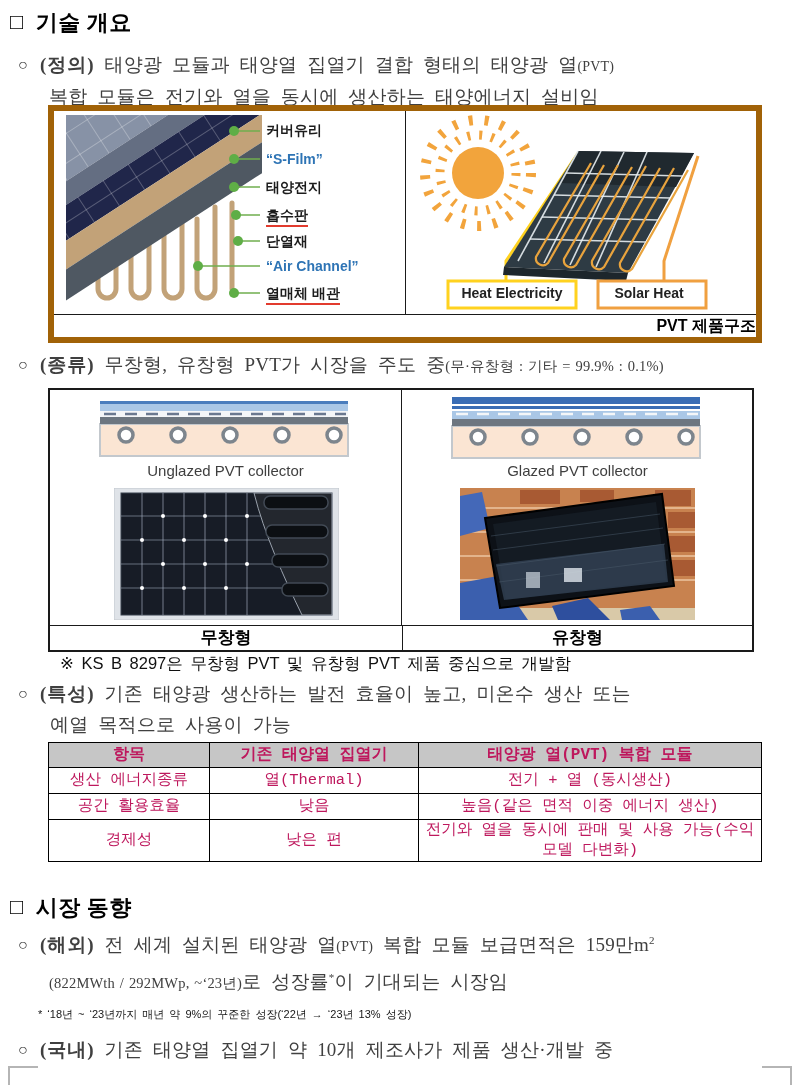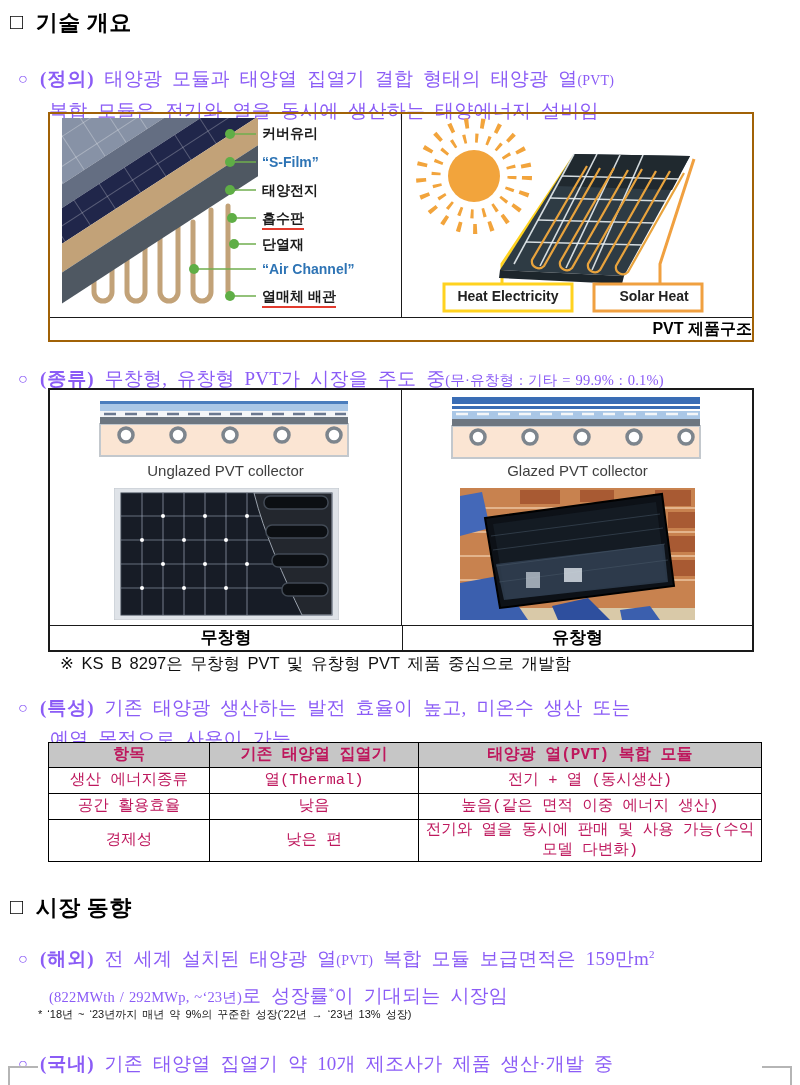--- a/index.html
+++ b/index.html
@@ -2,28 +2,28 @@
 <html><head>
 <meta charset="utf-8">
 <style>
   html,body{margin:0;padding:0;}
   body{background:#fff;}
   #page{position:relative;width:800px;height:1085px;background:#fff;overflow:hidden;
         font-family:"Liberation Serif","DejaVu Serif",serif;color:#111;padding-left:26px;}
   .abs{position:absolute;white-space:nowrap;}
   .h1{font-size:22px;font-weight:bold;color:#000;letter-spacing:.5px;}
   .h1 .sq{display:inline-block;margin-right:12px;transform:translateY(-1px);}
-  .bodyline{font-size:19px;color:#8b5cf6;word-spacing:5px;letter-spacing:.2px;margin-top:14px;}
+  .bodyline{font-size:19px;color:#404040;word-spacing:5px;letter-spacing:.2px;}
   .circ{display:inline-block;margin-right:12px;font-size:16px;transform:translateY(-1px);}
   .blbl{font-weight:bold;margin-right:10px;letter-spacing:1px;}
   .smallparen{font-size:14.5px;word-spacing:1px;}
   .pvt-small{font-size:14px;font-family:"Liberation Serif","DejaVu Serif",serif;}
   sup{font-size:11px;}
   
-  #fig1{position:absolute;left:48px;top:112px;width:702px;height:226px;border:2px solid #a16207;}
+  #fig1{position:absolute;left:48px;top:105px;width:702px;height:226px;border:6px solid #a16207;}
   #fig1 .cellL{position:absolute;left:0;top:0;width:351px;height:203px;border-right:1px solid #1a1a1a;}
   #fig1 .cellR{position:absolute;left:352px;top:0;right:0;height:203px;}
   #fig1 .cap{position:absolute;left:0;right:0;bottom:0;height:22px;border-top:1px solid #1a1a1a;
              text-align:right;font-family:"Liberation Sans","DejaVu Sans",sans-serif;
              font-weight:bold;font-size:16px;line-height:22px;color:#000;}
   .lay-label{position:absolute;font-family:"Liberation Sans","DejaVu Sans",sans-serif;
              font-weight:bold;font-size:14px;color:#1c1c1c;}
   .lay-label.blue{color:#2e74b5;}
   .lay-label.redline{border-bottom:2px solid #e23b2e;padding-bottom:0px;}
   
@@ -186,21 +186,21 @@
             <path d="M212,54 L158,148 A7,7 0 0 0 170,154 L226,56"></path>
             <path d="M240,55 L186,150 A7,7 0 0 0 198,156 L254,57"></path>
             <path d="M268,57 L214,152 A7,7 0 0 0 226,158 L282,59"></path>
           </g>
         </g>
 
         <rect x="42" y="170" width="128" height="27" fill="#fff" stroke="#ffd21f" stroke-width="3"></rect>
         <rect x="192" y="170" width="108" height="27" fill="#fff" stroke="#f0a040" stroke-width="3"></rect>
       </svg>
       <div class="abs" style="left:42px;top:174px;width:128px;text-align:center;font-family:'Liberation Sans','DejaVu Sans',sans-serif;font-weight:bold;font-size:14px;color:#222;">Heat Electricity</div>
-      <div class="abs" style="left:192px;top:174px;width:102px;text-align:center;font-family:'Liberation Sans','DejaVu Sans',sans-serif;font-weight:bold;font-size:14px;color:#222;margin-left:9px;">Solar Heat</div>
+      <div class="abs" style="left:192px;top:174px;width:102px;text-align:center;font-family:'Liberation Sans','DejaVu Sans',sans-serif;font-weight:bold;font-size:14px;color:#222;">Solar Heat</div>
     </div>
 
     <div class="cap">PVT 제품구조</div>
   </div>
 
   <div class="abs bodyline" style="left:18px;top:352px;">
     <span class="circ">○</span><span class="blbl">(종류)</span><span>무창형, 유창형 PVT가 시장을 주도 중</span><span class="smallparen">(무·유창형 : 기타 = 99.9% : 0.1%)</span>
   </div>
 
   <div id="fig2">

